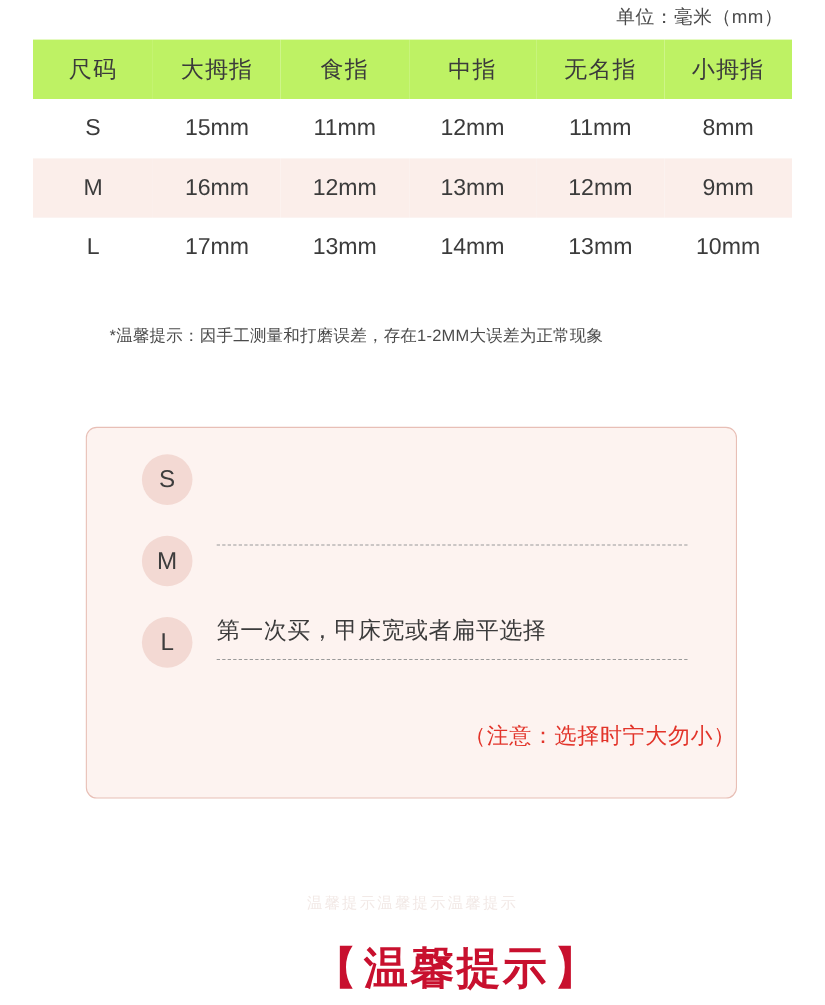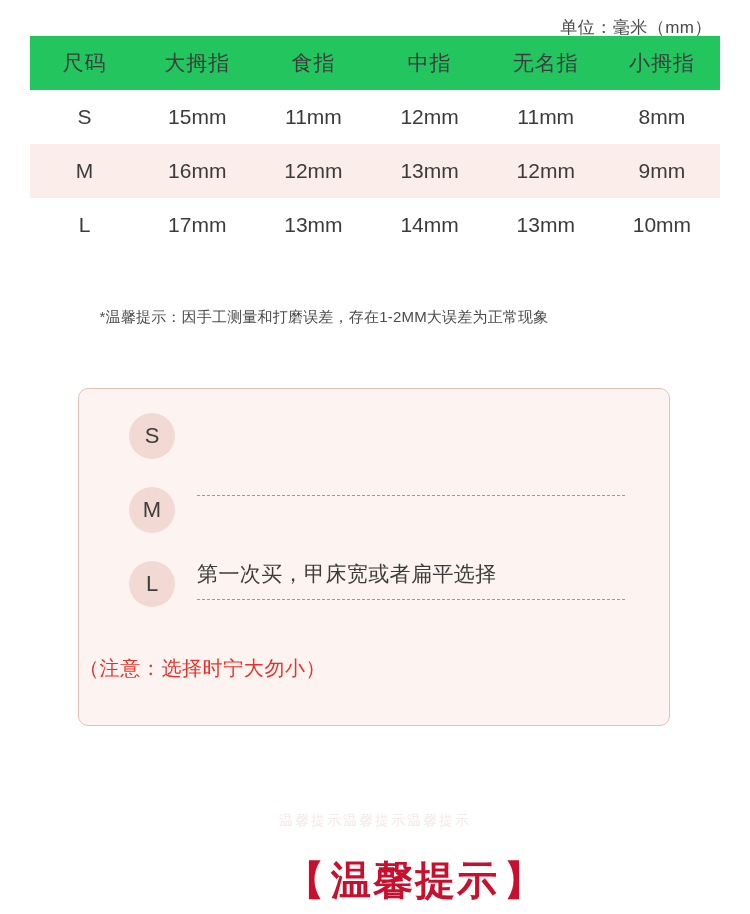--- a/index.html
+++ b/index.html
@@ -12,21 +12,21 @@
     background: #ffffff;
     font-family: "Liberation Sans", "DejaVu Sans", sans-serif;
     color: #3a3a3a;
     position: relative;
     overflow: hidden;
   }
 
   
   .unit-note {
     position: absolute;
-    top: 16px;
+    top: 4px;
     right: 38px;
     font-size: 17px;
     color: #4a4a4a;
     letter-spacing: 0.5px;
     margin-left: 16px;
   }
 
   
   .size-table {
     position: absolute;
@@ -34,21 +34,21 @@
     left: 30px;
     width: 690px;
     border-collapse: collapse;
   }
   .size-table td, .size-table th {
     text-align: center;
     font-weight: normal;
     color: #3b3b3b;
   }
   .size-table .hdr-row {
-    background: #22c55e;
+    background: #bef264;
   }
   .size-table .hdr-row th {
     height: 52px;
     font-size: 21px;
     letter-spacing: 1px;
   }
   .size-table .row-odd {
     background: #ffffff;
   }
   .size-table .row-even {
@@ -68,21 +68,20 @@
   
   .tip-line {
     position: absolute;
     top: 296px;
     left: 0;
     width: 648px;
     text-align: center;
     font-size: 15px;
     color: #4b4b4b;
     letter-spacing: 0.2px;
-    margin-top: 12px;
   }
 
   
   .advice-card {
     position: absolute;
     left: 78px;
     top: 388px;
     width: 592px;
     height: 338px;
     border: 1px solid #e8bfb6;
@@ -129,21 +128,21 @@
   .dashed-rule {
     margin-top: 10px;
     border-top: 1px dashed #9a9a9a;
     height: 0;
   }
   .advice-warn {
     position: absolute;
     left: 0;
     top: 266px;
     width: 100%;
-    text-align: left;
+    text-align: right;
     font-size: 20px;
     color: #e2342a;
     letter-spacing: 0.6px;
   }
 
   
   .faint-strip {
     position: absolute;
     left: 0;
     top: 812px;

